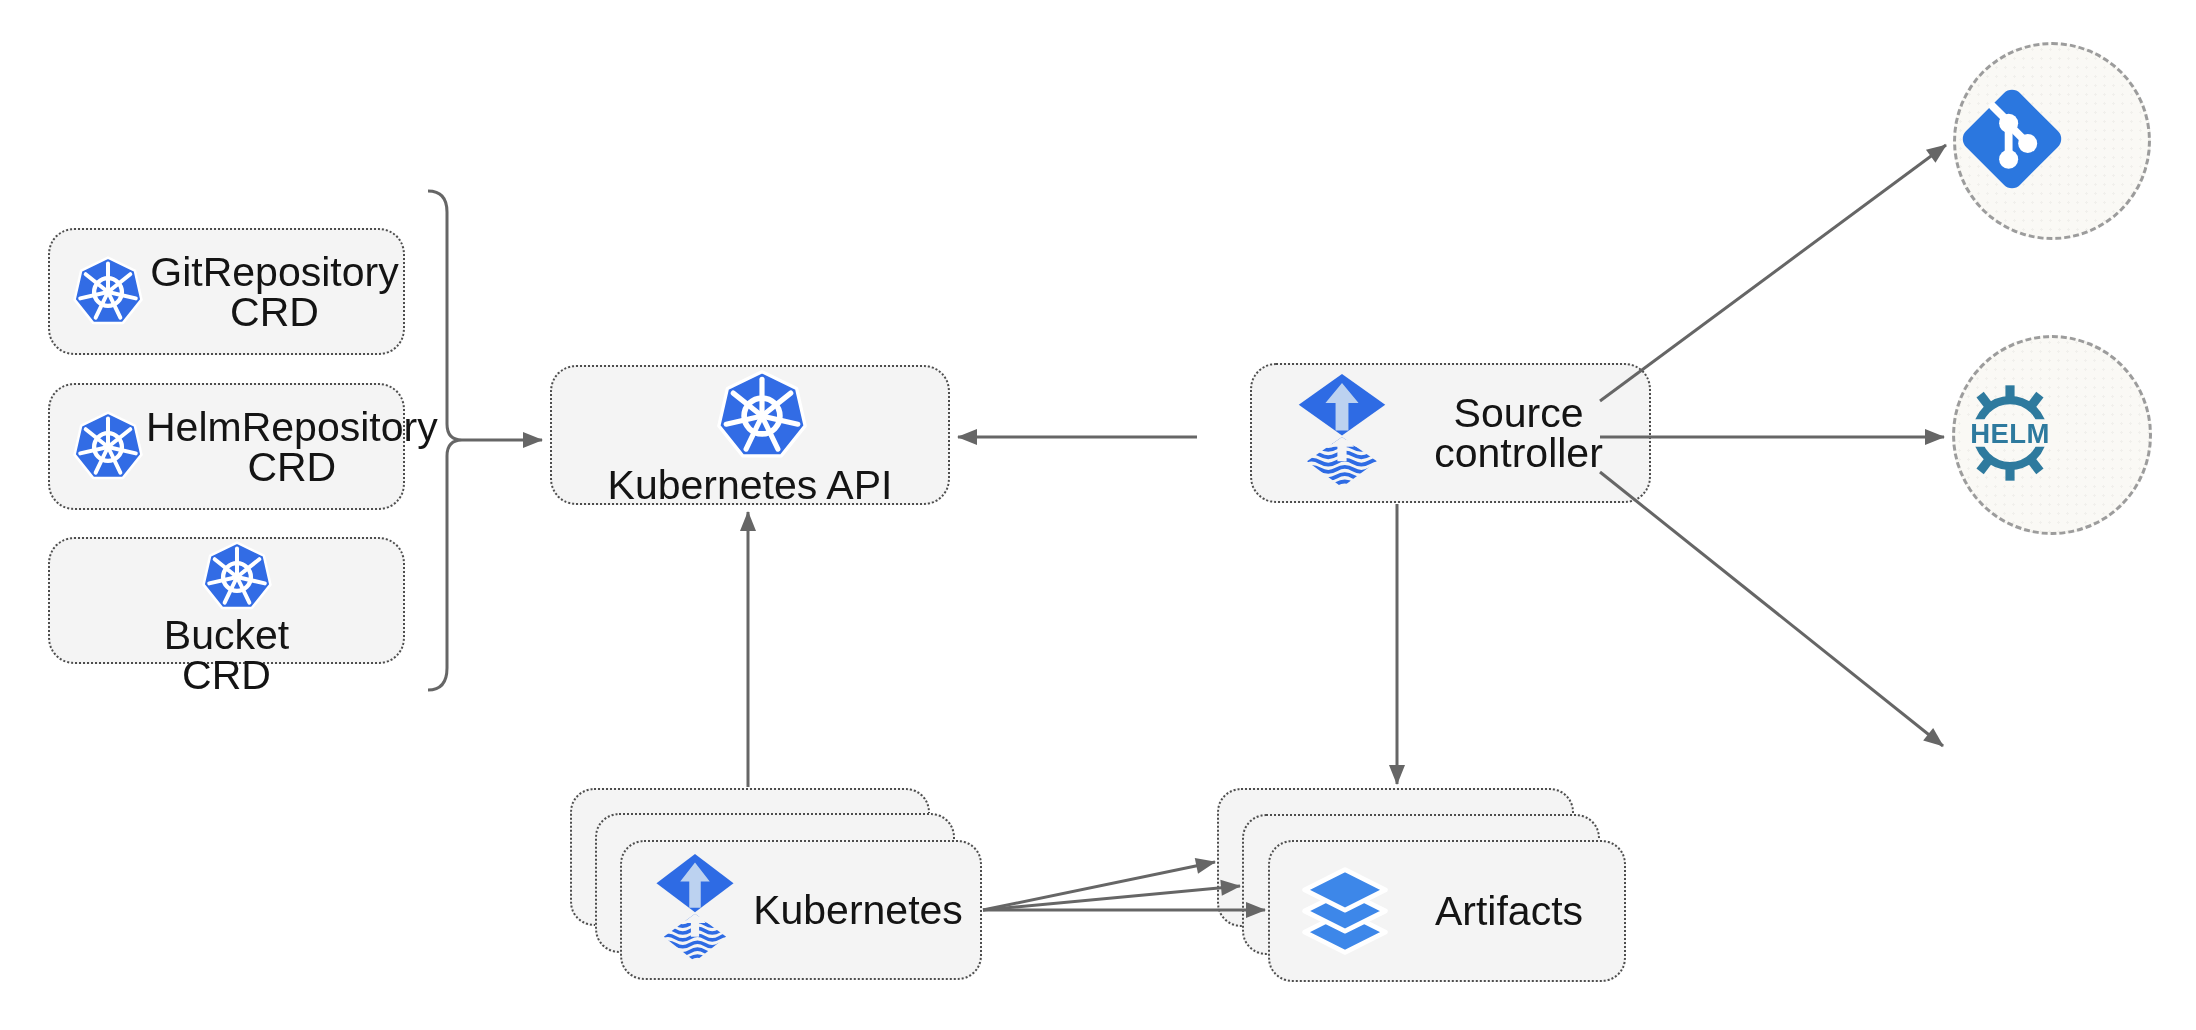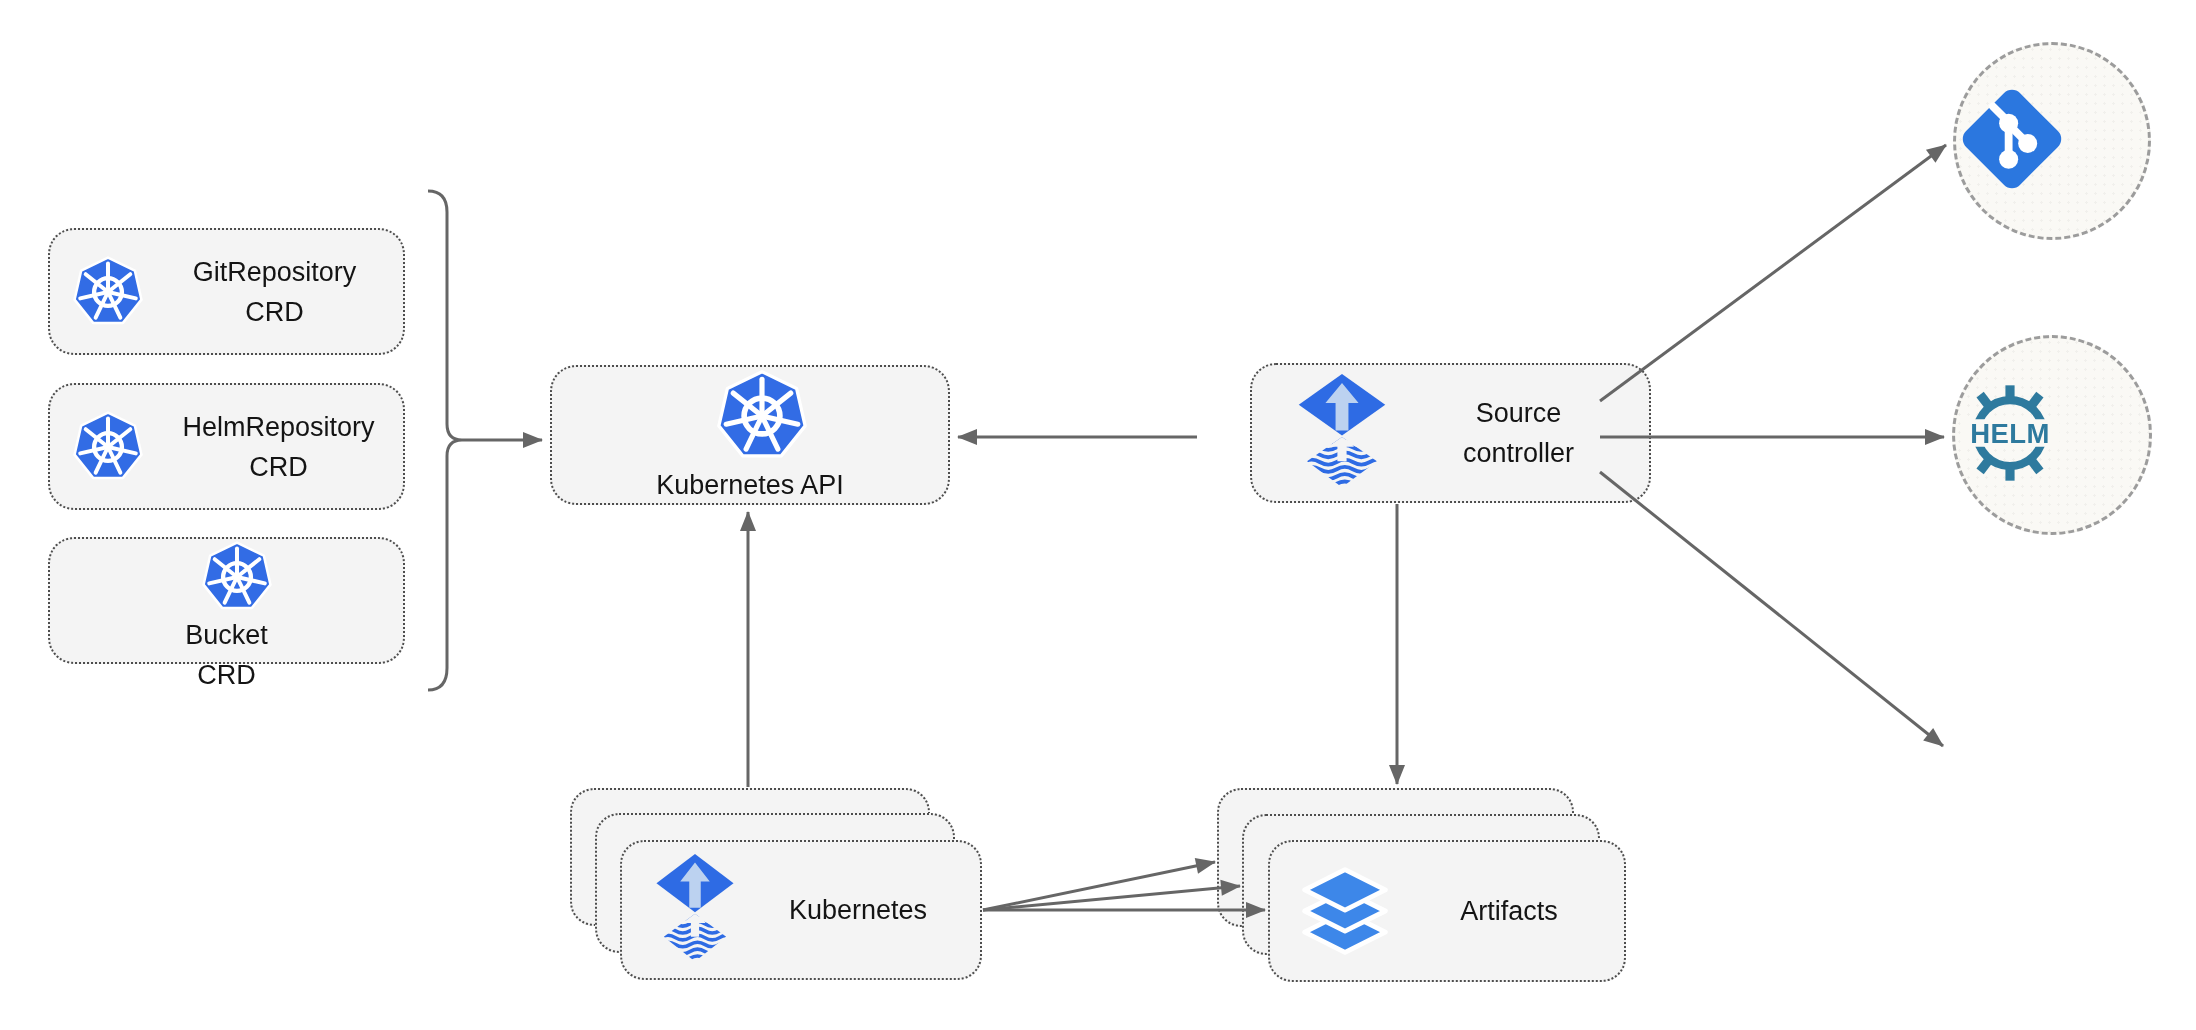--- a/index.html
+++ b/index.html
@@ -16,21 +16,21 @@
     background:var(--node-fill,#F4F4F4);
     border:2.5px dotted var(--node-border,#4D4D4D);
     border-radius:26px;
     box-sizing:border-box;
     display:flex;align-items:center;
     z-index:2;
   }
   .node .icon{flex:0 0 auto;display:flex;align-items:center;justify-content:center;}
   .node .label{
     flex:1 1 auto;text-align:center;
-    font-size:27px;line-height:40px;color:var(--text-color,#141414);
+    font-size:41px;line-height:40px;color:var(--text-color,#141414);
   }
   .stackbox{
     position:absolute;
     background:var(--node-fill,#F4F4F4);
     border:2.5px dotted var(--node-border,#4D4D4D);
     border-radius:24px;
     box-sizing:border-box;
   }
   .ext-circle{
     position:absolute;
@@ -111,21 +111,21 @@
         <circle class="k8s-ring" cx="50" cy="52" r="19"></circle>
         <circle class="k8s-hub" cx="50" cy="52" r="5"></circle>
       </svg>
     </span>
     <span class="label">
       <span style="display:block">GitRepository</span>
       <span style="display:block">CRD</span>
     </span>
   </div>
 
-  <div class="node" style="left:48px;top:383px;width:357px;height:127px;gap:8px;">
+  <div class="node" style="left:48px;top:383px;width:357px;height:127px;">
     <span class="icon" style="margin-left:20px;">
       <svg width="76" height="76" viewBox="0 0 100 104">
         <polygon class="k8s-hept" points="50,5 86.7,22.7 95.8,62.5 70.4,94.3 29.6,94.3 4.2,62.5 13.3,22.7"></polygon>
         <g class="k8s-spoke">
           <line x1="50" y1="52" x2="50" y2="13"></line>
             <line x1="50" y1="52" x2="80.5" y2="27.7"></line>
           <line x1="50" y1="52" x2="88" y2="60.7"></line>
             <line x1="50" y1="52" x2="66.9" y2="87.1"></line>
           <line x1="50" y1="52" x2="33.1" y2="87.1"></line>
             <line x1="50" y1="52" x2="12" y2="60.7"></line>

